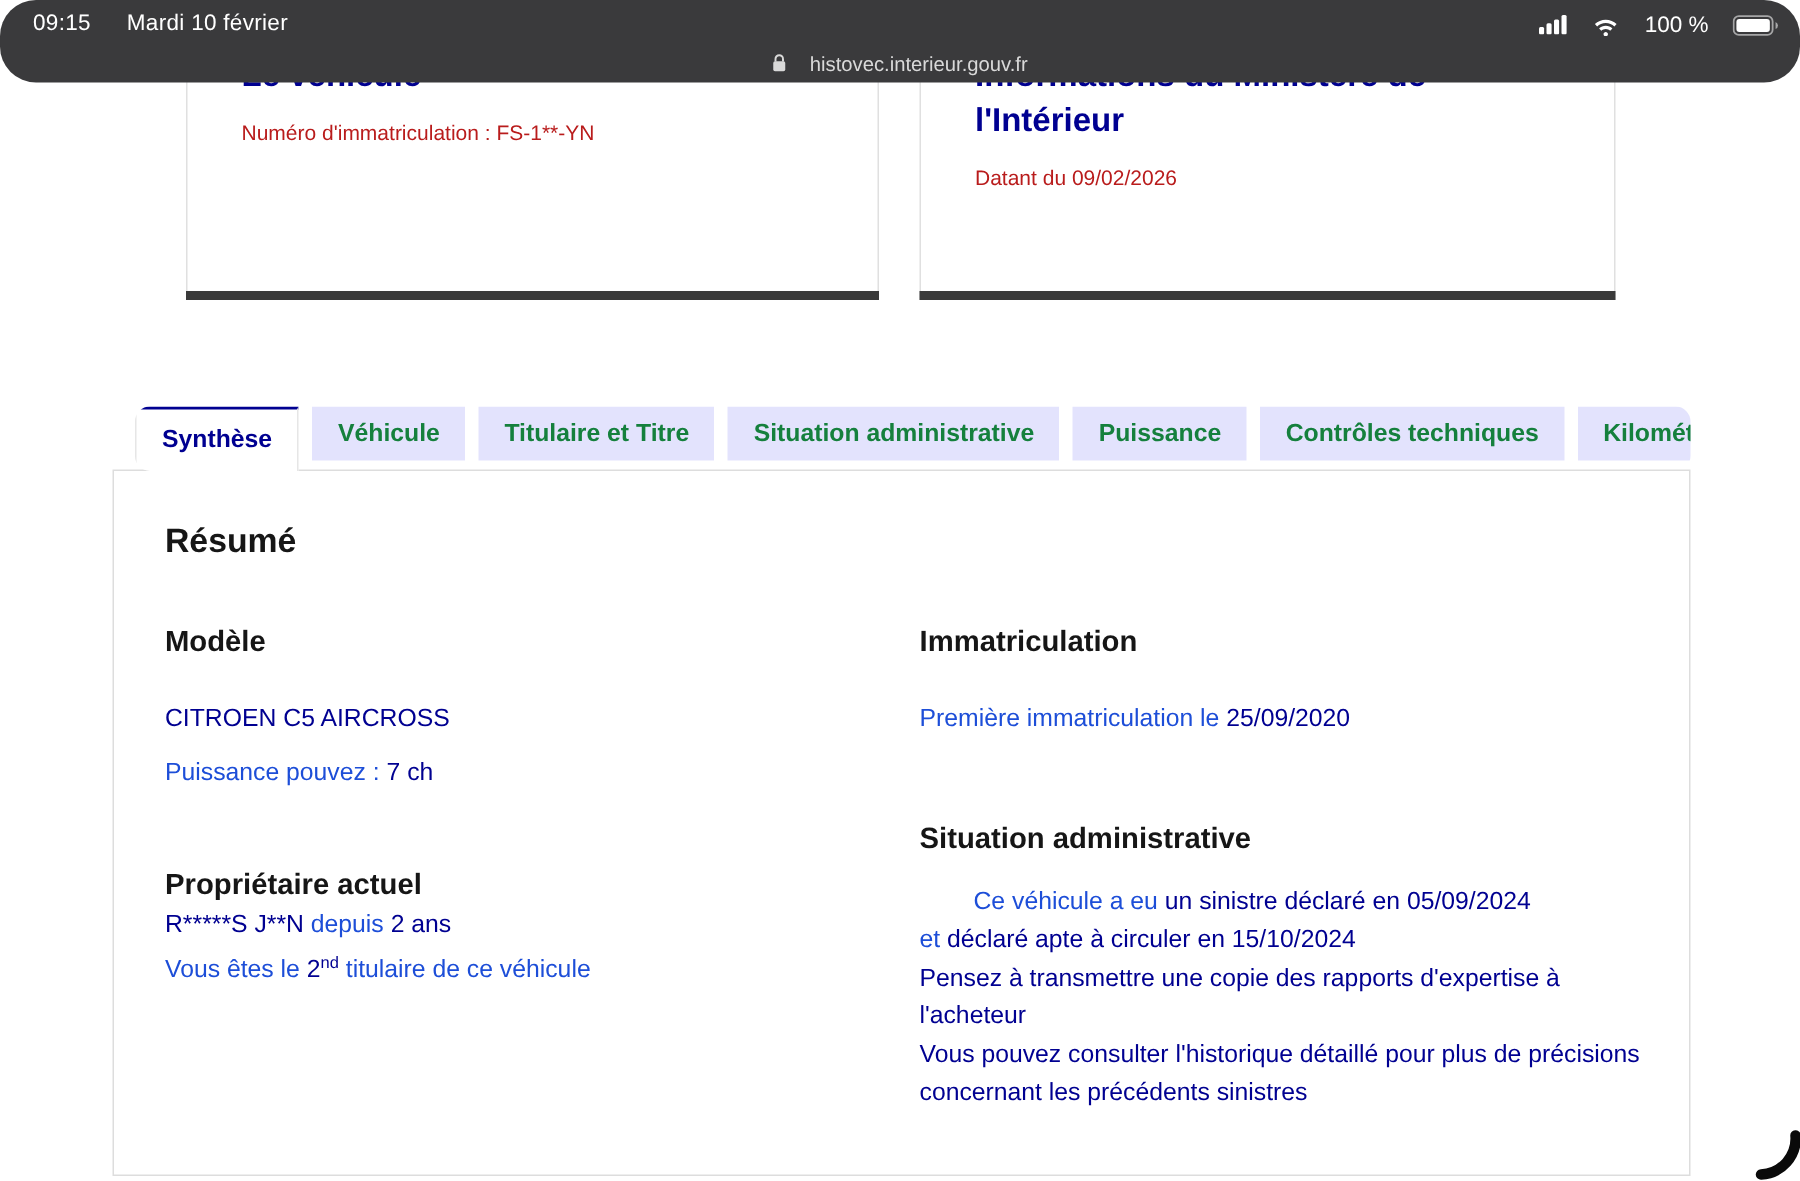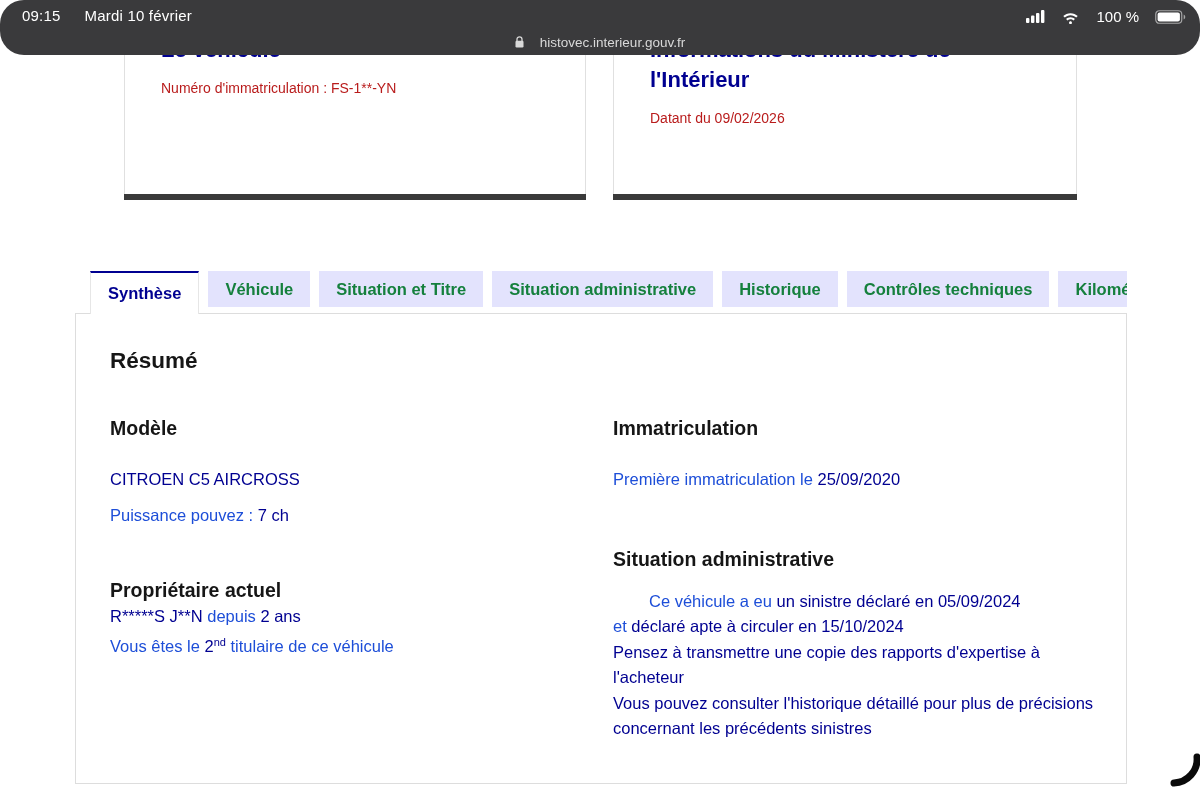--- a/index.html
+++ b/index.html
@@ -29,21 +29,21 @@
     padding:80px 36px 0 36px; z-index:1;
   }
   .card-1 { left:124px; width:462px; }
   .card-2 { left:613px; width:464px; }
   .card-title { color:#000091; font-weight:700; font-size:22px; line-height:30px; }
   .card-body { margin-top:12px; color:#b91c1c; font-size:14px; line-height:22px; }
   .card-bottombar { position:absolute; left:-1px; bottom:0; width:calc(100% + 2px); height:6px; background:#3a3a3a; }
   
   .tabs {
     position:absolute; left:90px; top:271px; width:1037px; height:43px;
-    display:flex; align-items:flex-start; gap:9px; overflow:hidden; z-index:3;
+    display:flex; align-items:flex-start; gap:9px; overflow:hidden; z-index:3;border-radius:10px;
   }
   .tab {
     flex:0 0 auto; height:36px; padding:0 17px; display:flex; align-items:center;
     background:#e3e3fd; color:#15803d; font-size:16.5px; font-weight:700;
     white-space:nowrap; cursor:pointer;
   }
   .tab.active {
     height:43px; background:#fff; color:#000091;
     border-top:2px solid #000091; border-left:1px solid #e6e6e6; border-right:1px solid #e6e6e6;
   }
@@ -87,27 +87,27 @@
   </div>
 
   <div class="tabs">
     <div class="tab active">
         <span>Synthèse</span>
       </div>
     <div class="tab">
         <span>Véhicule</span>
       </div>
     <div class="tab">
-        <span>Situation et Titre</span>
+        <span>Titulaire et Titre</span>
       </div>
     <div class="tab">
         <span>Situation administrative</span>
       </div>
     <div class="tab">
-        <span>Historique</span>
+        <span>Puissance</span>
       </div>
     <div class="tab">
         <span>Contrôles techniques</span>
       </div>
     <div class="tab">
         <span>Kilométrage</span>
       </div>
   </div>
 
   <div class="panel"></div>

